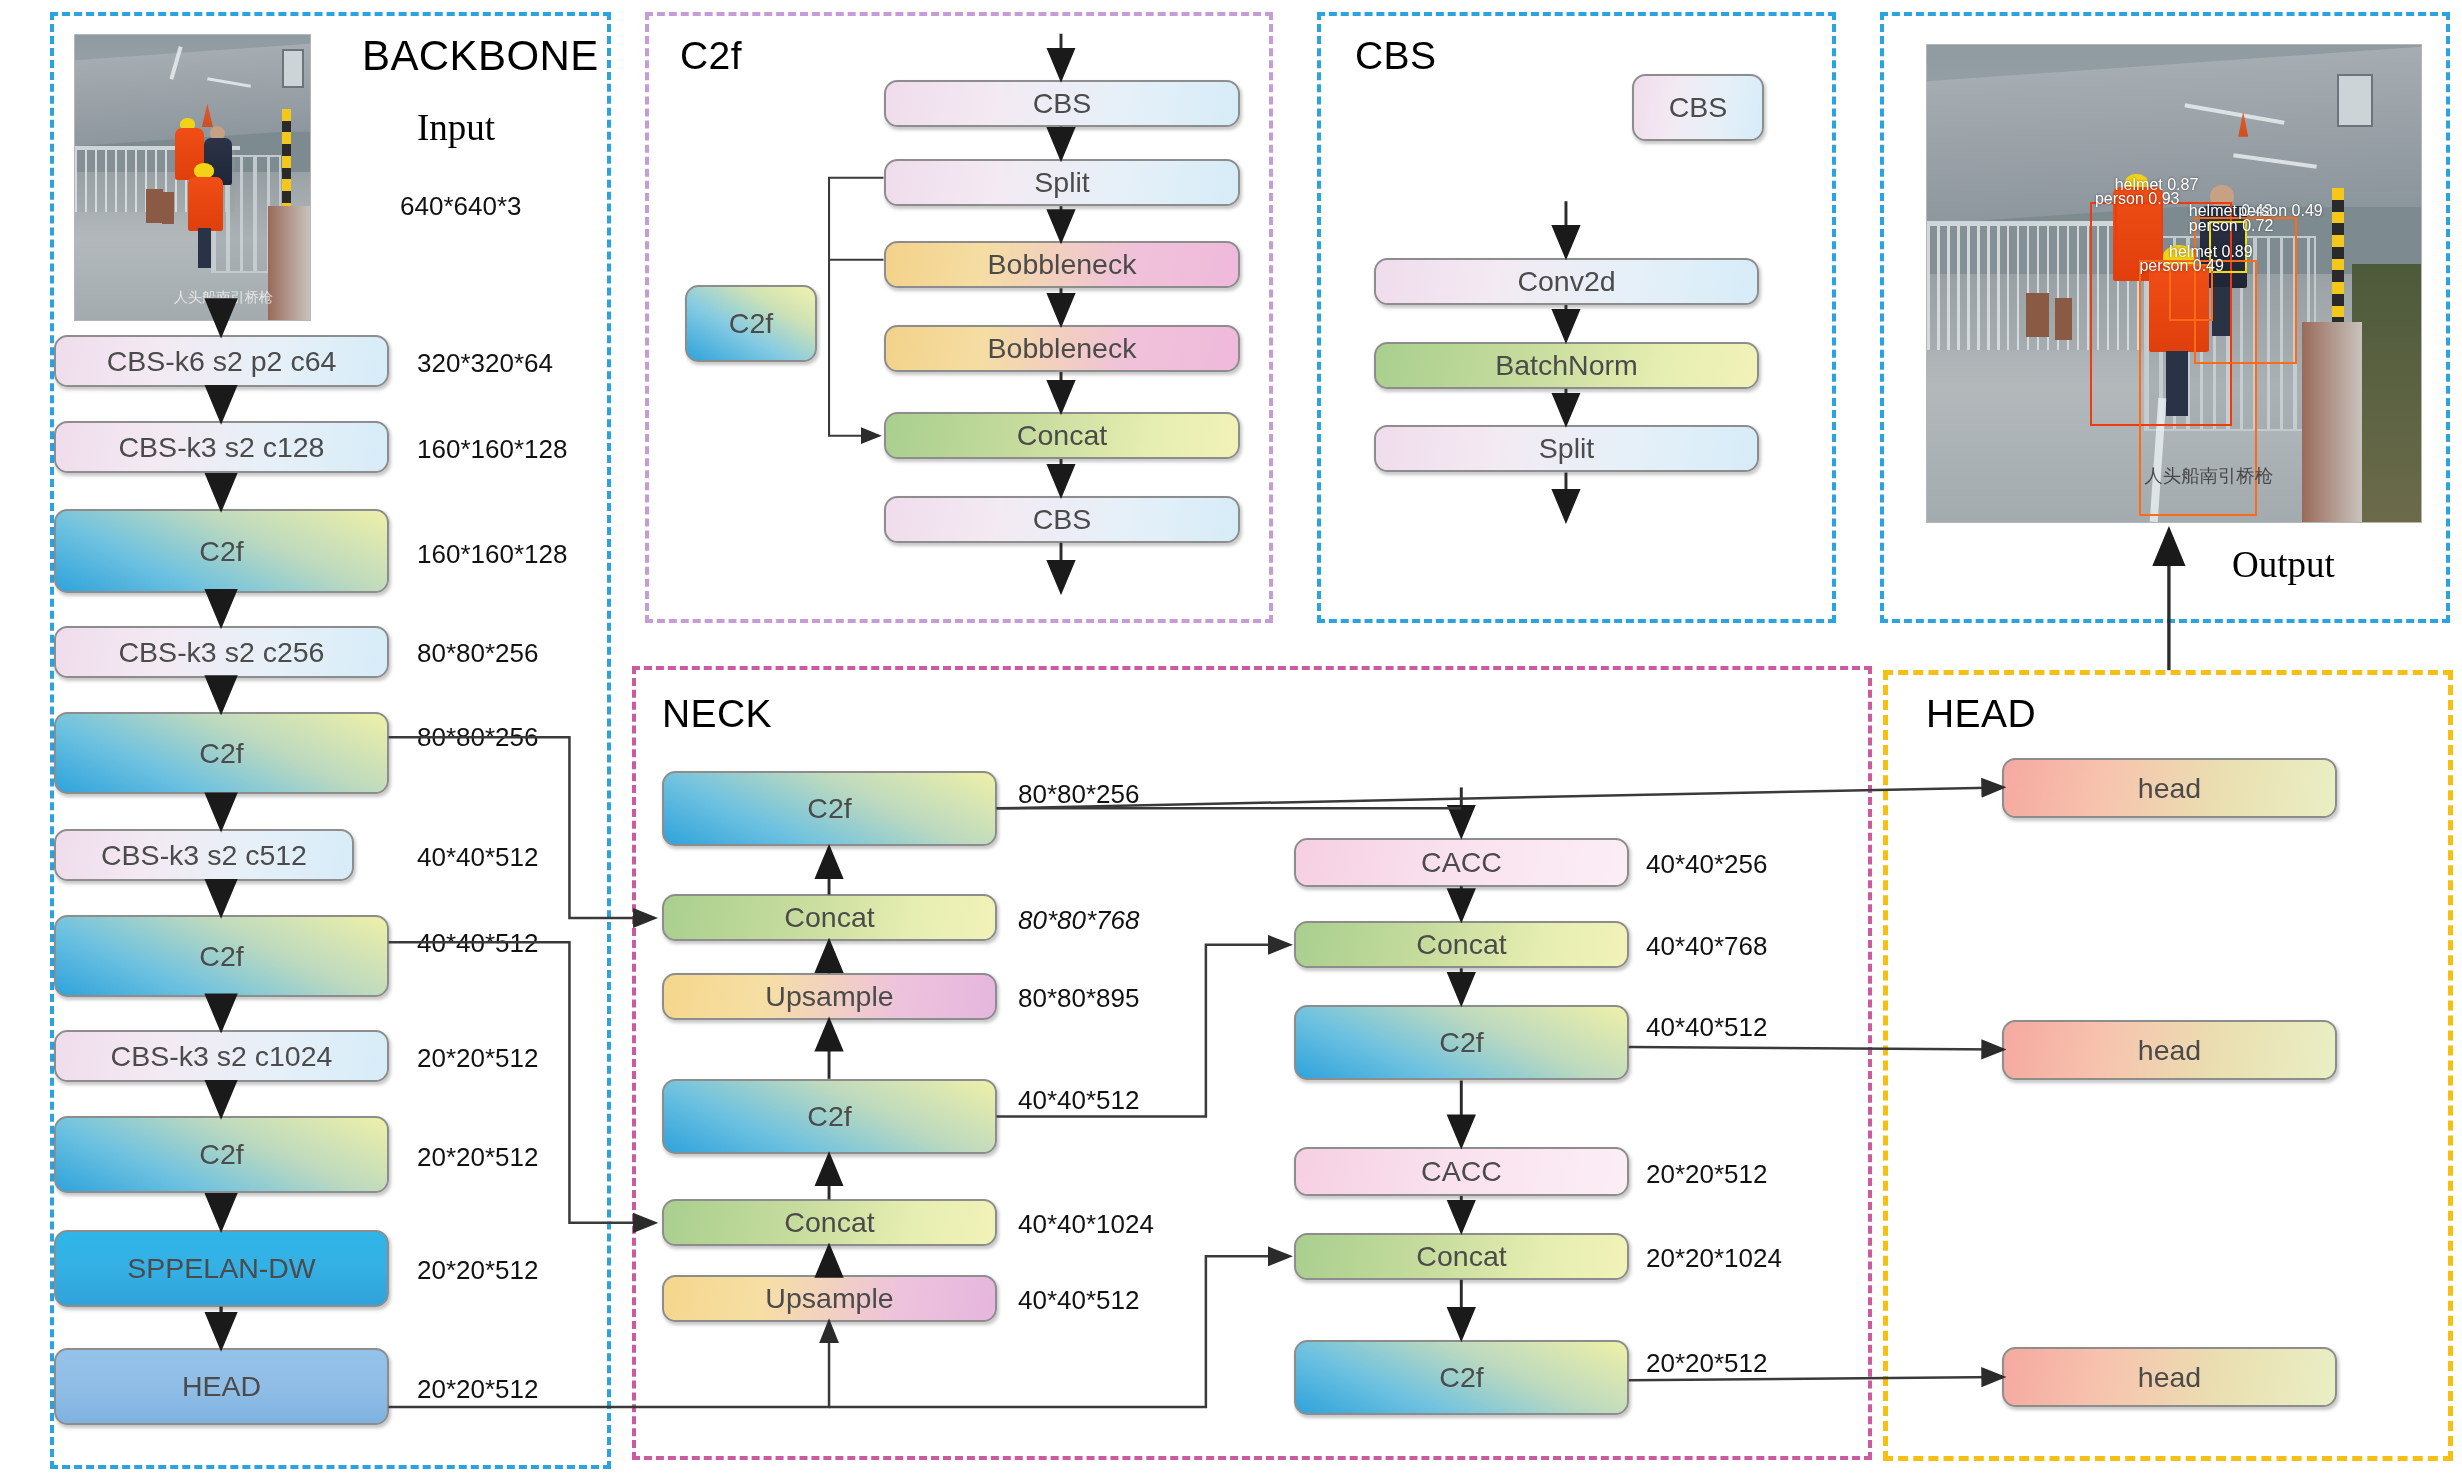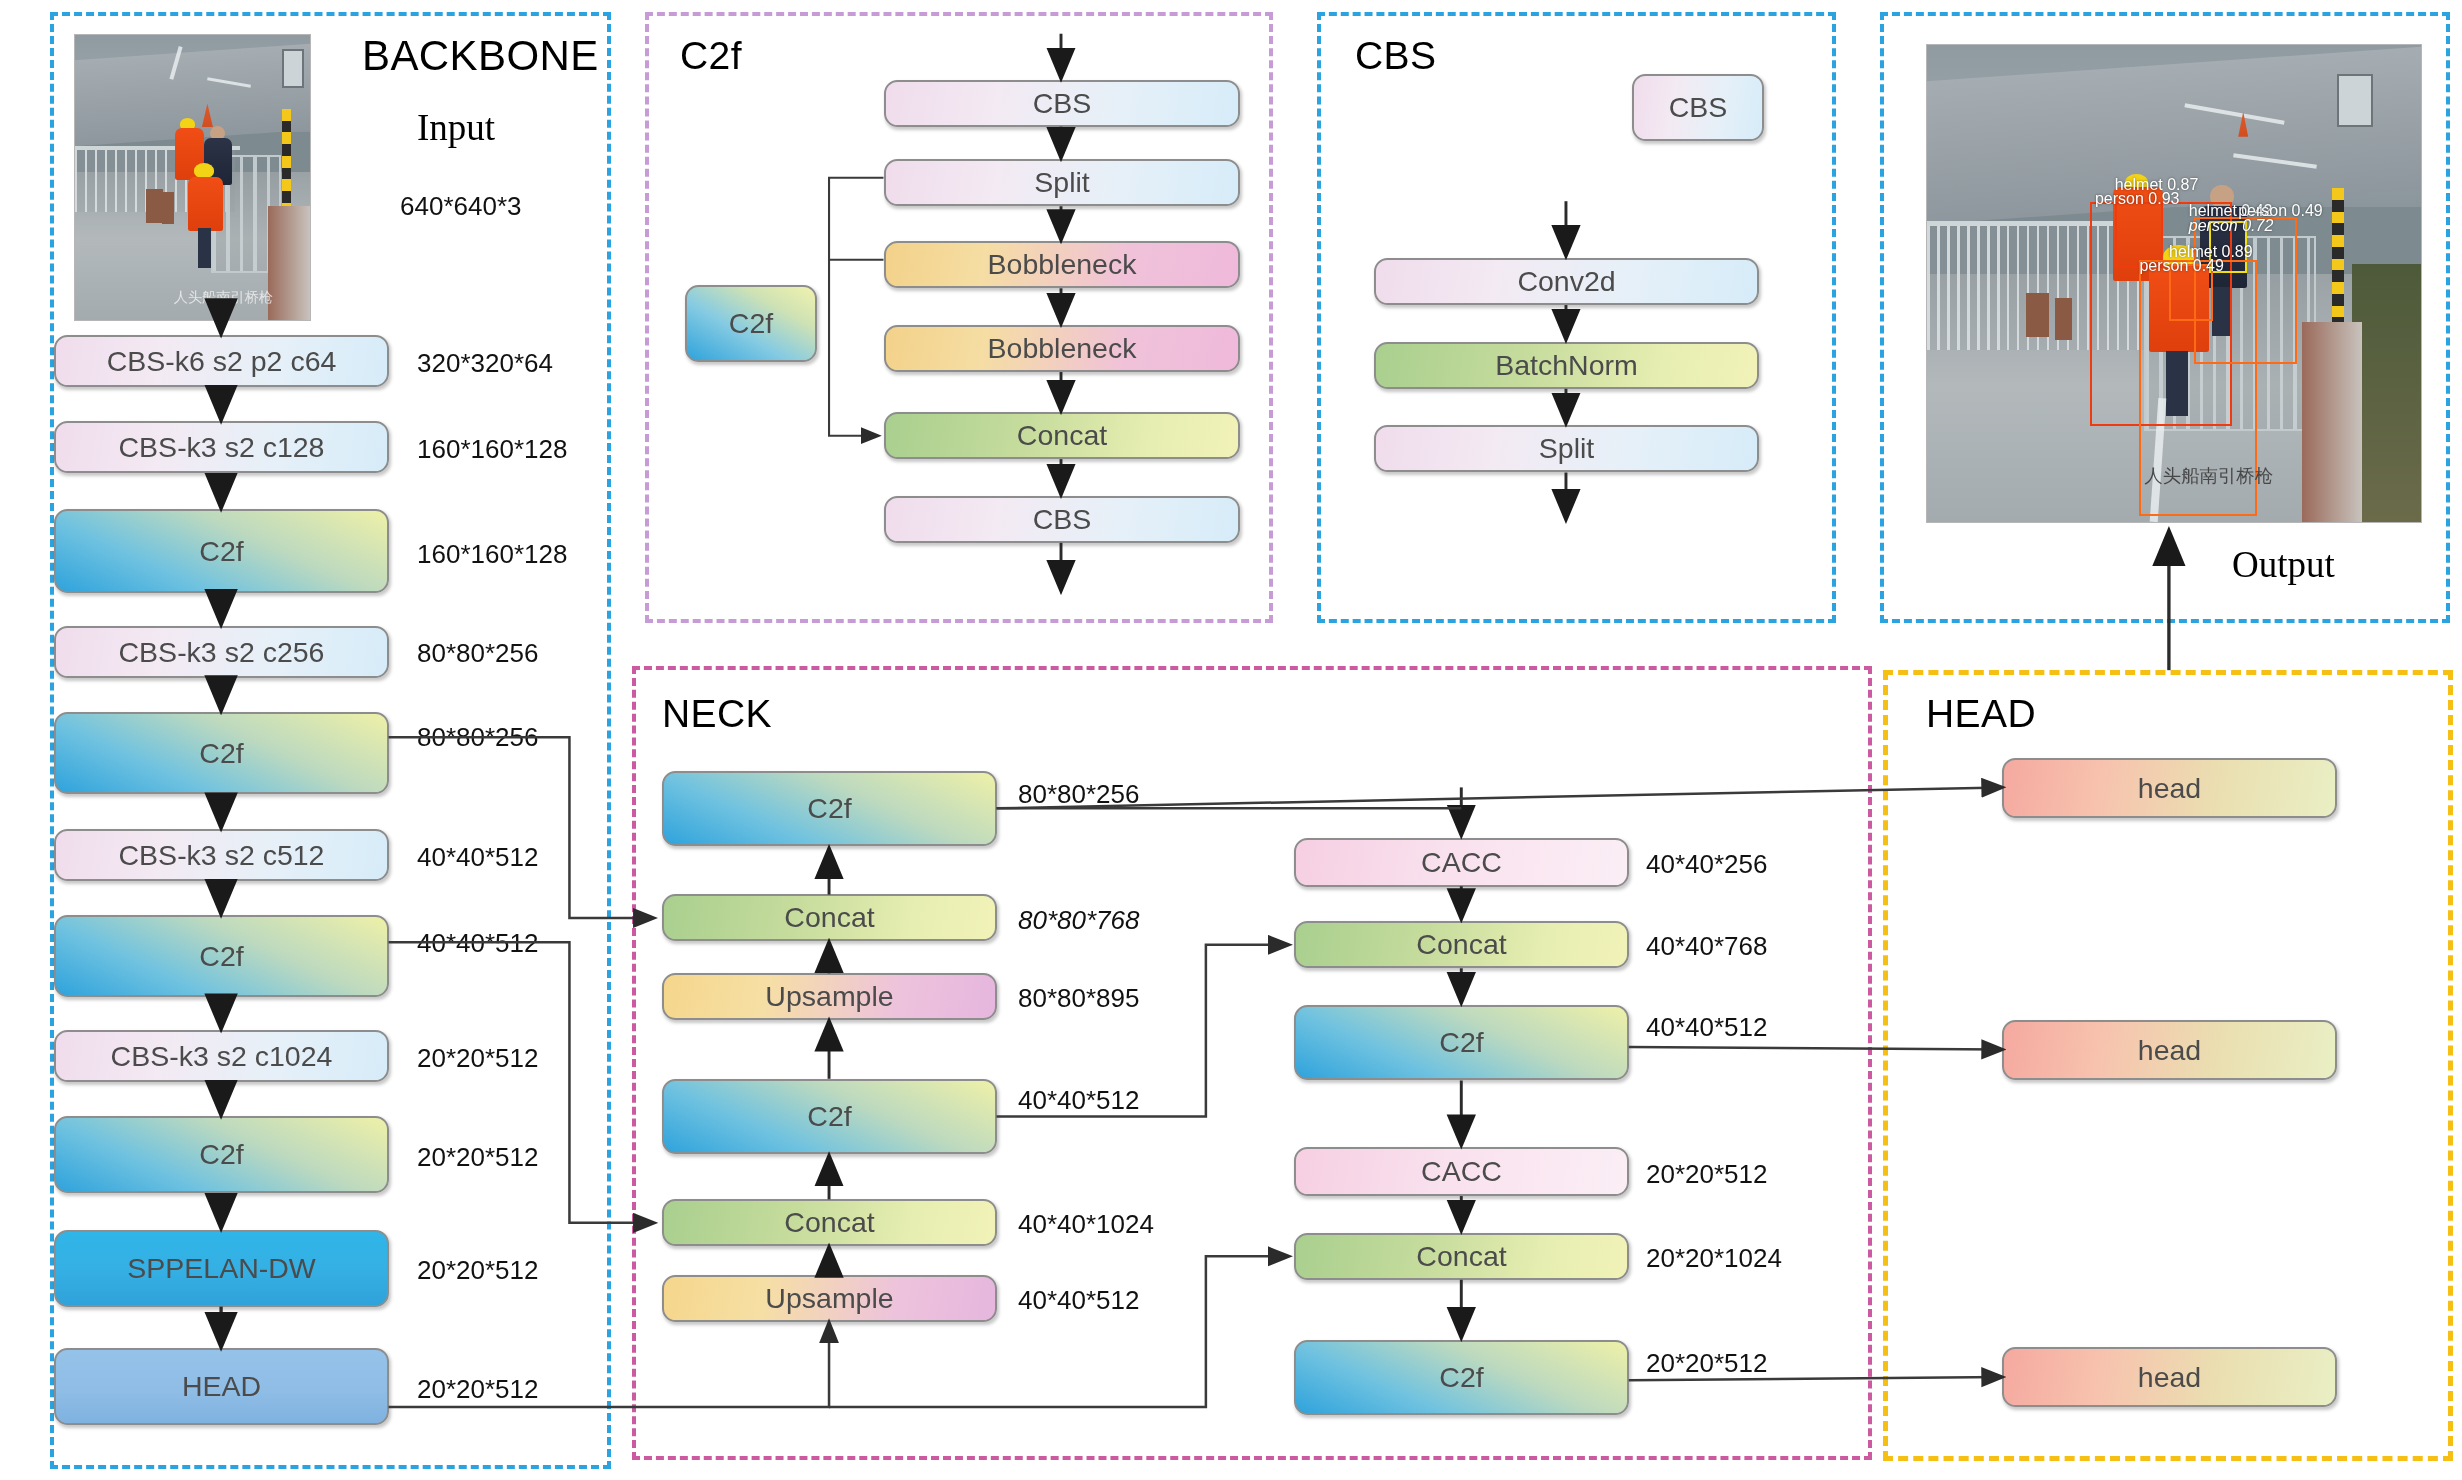--- a/index.html
+++ b/index.html
@@ -130,21 +130,21 @@
 <div class="blk f-cbs" style="left:54px;top:626px;width:335px;height:52px;">
   <span>CBS-k3 s2 c256</span>
   </div>
 <div class="dim" style="left:417px;top:638px;">80*80*256</div>
 
 <div class="blk f-c2f" style="left:54px;top:712px;width:335px;height:82px;">
   <span>C2f</span>
   </div>
 <div class="dim" style="left:417px;top:722px;">80*80*256</div>
 
-<div class="blk f-cbs" style="left:54px;top:829px;width:335px;height:52px;">
+<div class="blk f-cbs" style="left:54px;top:829px;width:300px;height:52px;">
   <span>CBS-k3 s2 c512</span>
   </div>
 <div class="dim" style="left:417px;top:842px;">40*40*512</div>
 
 <div class="blk f-c2f" style="left:54px;top:915px;width:335px;height:82px;">
   <span>C2f</span>
   </div>
 <div class="dim" style="left:417px;top:928px;">40*40*512</div>
 
 <div class="blk f-cbs" style="left:54px;top:1030px;width:335px;height:52px;">
@@ -248,21 +248,21 @@
   <div class="bbox red" style="left:38%;top:33%;width:9%;height:13%;"></div>
   <div class="bbox" style="left:54%;top:36%;width:20%;height:30%;"></div>
   <div class="bbox yellow" style="left:57%;top:37%;width:7%;height:10%;"></div>
   <div class="bbox" style="left:43%;top:45%;width:23%;height:53%;"></div>
   <div class="bbox" style="left:49%;top:46%;width:8%;height:11%;"></div>
 
   <div class="det" style="left:38%;top:27.5%;">helmet  0.87</div>
   <div class="det" style="left:34%;top:30.5%;">person  0.93</div>
   <div class="det" style="left:53%;top:33%;">helmet  0.42</div>
   <div class="det" style="left:63%;top:33%;">person  0.49</div>
-  <div class="det" style="left:53%;top:36%;font-style:italic;">person  0.72</div>
+  <div class="det" style="left:53%;top:36%;">person  0.72</div>
   <div class="det" style="left:49%;top:41.5%;">helmet  0.89</div>
   <div class="det" style="left:43%;top:44.5%;">person  0.49</div>
   <div class="wm" style="left:44%;bottom:34px;font-size:18.4px;color:rgba(60,60,60,.9);">人头船南引桥枪</div>
 </div>
 <div class="caption" style="left:2232px;top:543px;text-align:center;">Output</div>
 
 <div class="panel magenta" style="left:632px;top:666px;width:1240px;height:794px;"></div>
 <div class="panel-title" style="left:662px;top:692px;">NECK</div>
 
 <div class="blk f-c2f" style="left:662px;top:771px;width:335px;height:75px;">

